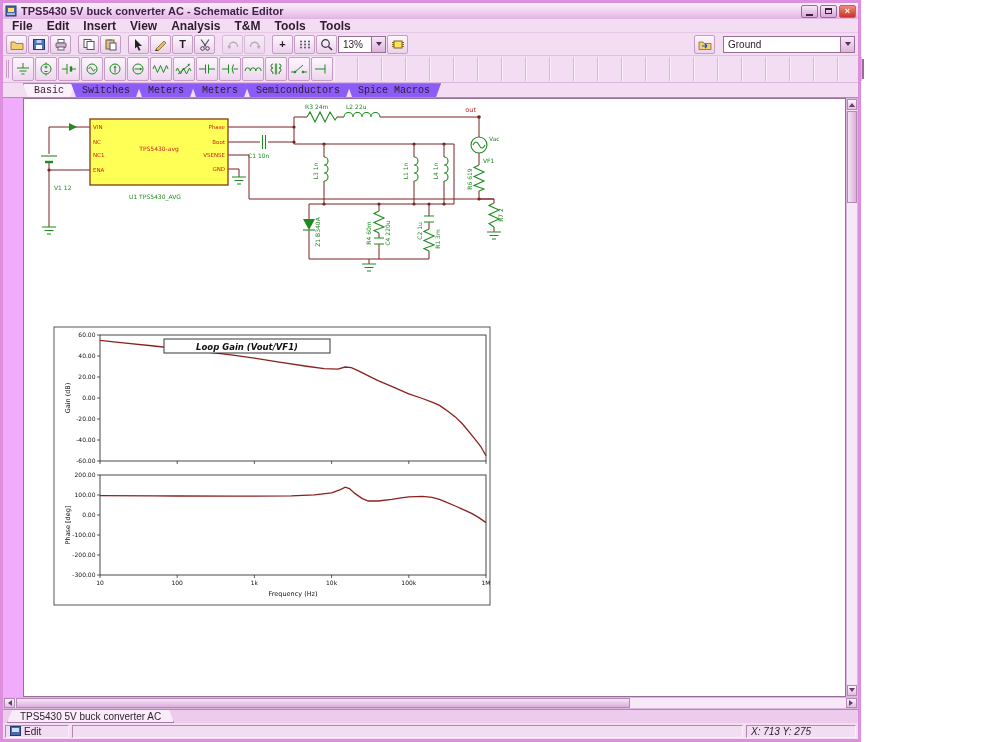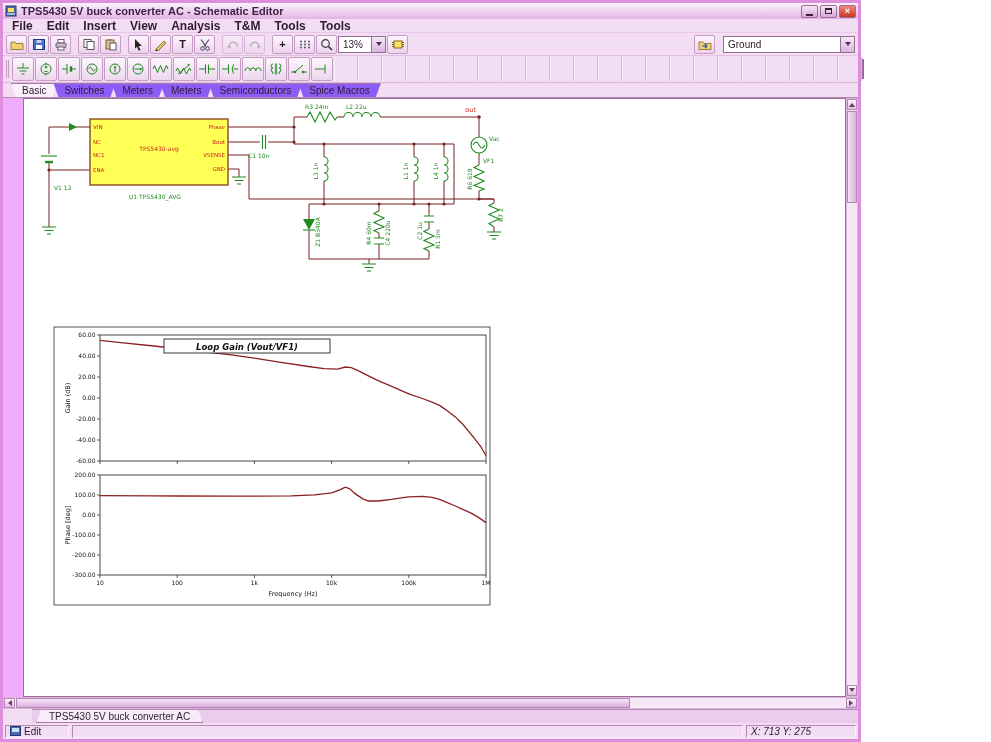--- a/index.html
+++ b/index.html
@@ -28,40 +28,40 @@
   .caret{width:0;height:0;border:3px solid transparent;border-top:4px solid #50305a;margin-top:3px;}
   .rightcluster{margin-left:auto;display:flex;align-items:center;gap:8px;}
   
   .toolbar2{height:27px;display:flex;align-items:stretch;padding:1px 0 1px 2px;background:#f3ddf3;border-bottom:1px solid #dcb6dc;flex:0 0 auto;}
   .grip{width:5px;border-left:3px double #c79cc7;margin:3px 3px 3px 1px;}
   .cbtn{width:28px;border:1px solid #c49cc4;border-radius:2px;background:linear-gradient(#fdf6fd,#eed6ee);display:flex;align-items:center;justify-content:center;margin-right:1px;}
   .slot{width:24px;border-right:1px solid #dcb6dc;border-left:1px solid #fbeffb;}
   .slots{display:flex;flex:1;}
   .endgrip{width:8px;border-left:1px solid #9a6a9a;border-right:1px solid #9a6a9a;margin:2px 2px 2px 0;}
   
-  .comp-tabs{height:15px;display:flex;align-items:flex-end;padding-left:8px;background:#f3ddf3;border-bottom:1px solid #b488b4;flex:0 0 auto;}
+  .comp-tabs{height:15px;display:flex;align-items:flex-end;padding-left:20px;background:#f3ddf3;border-bottom:1px solid #b488b4;flex:0 0 auto;font-family:Liberation Mono, monospace;}
   .ctab{height:14px;padding:0 10px;margin-right:-4px;background:#8b5cf6;border:1px solid #a87ca8;border-bottom:none;clip-path:polygon(0 0,100% 0,calc(100% - 5px) 100%,5px 100%);font-size:10px;display:flex;align-items:center;color:#301a30;}
   .ctab.active{background:#fbf1fb;font-weight:normal;}
   
   .canvas-row{flex:1;display:flex;min-height:0;background:#f0abfc;padding-left:20px;}
   .canvas{flex:1;background:#fff;border:1px solid #966e96;position:relative;overflow:hidden;}
   .vscroll{width:12px;background:#f6e8f6;border:1px solid #dcb6dc;display:flex;flex-direction:column;align-items:center;}
   .sbtn{width:10px;height:11px;background:linear-gradient(#fdf6fd,#e4bce4);border:1px solid #b488b4;display:flex;align-items:center;justify-content:center;}
   .vthumb{width:10px;height:92px;background:linear-gradient(90deg,#f6e4f6,#dcaedc);border:1px solid #b488b4;margin-top:1px;}
   .vfill{flex:1;}
   .hscroll{height:12px;background:#f6e8f6;border:1px solid #dcb6dc;display:flex;align-items:center;flex:0 0 auto;}
   .hbtn{width:11px;height:10px;background:linear-gradient(#fdf6fd,#e4bce4);border:1px solid #b488b4;display:flex;align-items:center;justify-content:center;}
   .hthumb{height:10px;width:72%;background:linear-gradient(#f6e4f6,#dcaedc);border:1px solid #b488b4;margin-left:1px;}
   .tri{width:0;height:0;border:3px solid transparent;}
   .tri.up{border-bottom:4px solid #6a3a6a;margin-bottom:2px;}
   .tri.down{border-top:4px solid #6a3a6a;margin-top:2px;}
   .tri.left{border-right:4px solid #6a3a6a;margin-right:2px;}
   .tri.right{border-left:4px solid #6a3a6a;margin-left:2px;}
   
-  .doc-tabs{height:14px;background:#eccbec;display:flex;align-items:flex-start;padding-left:4px;border-top:1px solid #b488b4;flex:0 0 auto;margin-left:29px;}
+  .doc-tabs{height:14px;background:#eccbec;display:flex;align-items:flex-start;padding-left:4px;border-top:1px solid #b488b4;flex:0 0 auto;}
   .dtab{height:13px;padding:0 12px;background:#f8ecf8;border:1px solid #a87ca8;border-top:none;clip-path:polygon(5px 0,calc(100% - 5px) 0,100% 100%,0 100%);font-size:10px;display:flex;align-items:center;color:#301a30;}
   
   .statusbar{height:16px;background:#f3ddf3;display:flex;align-items:center;gap:3px;padding:1px 2px;flex:0 0 auto;}
   .spanel{border:1px solid;border-color:#b488b4 #fbf1fb #fbf1fb #b488b4;height:13px;display:flex;align-items:center;font-size:10px;padding:0 4px;gap:3px;}
   .spanel.grow{flex:1;}
   .spanel.coords{width:110px;justify-content:flex-start;font-style:italic;}
   svg text{font-family:"DejaVu Sans",sans-serif;}
 </style>
 </head>
 <body>

